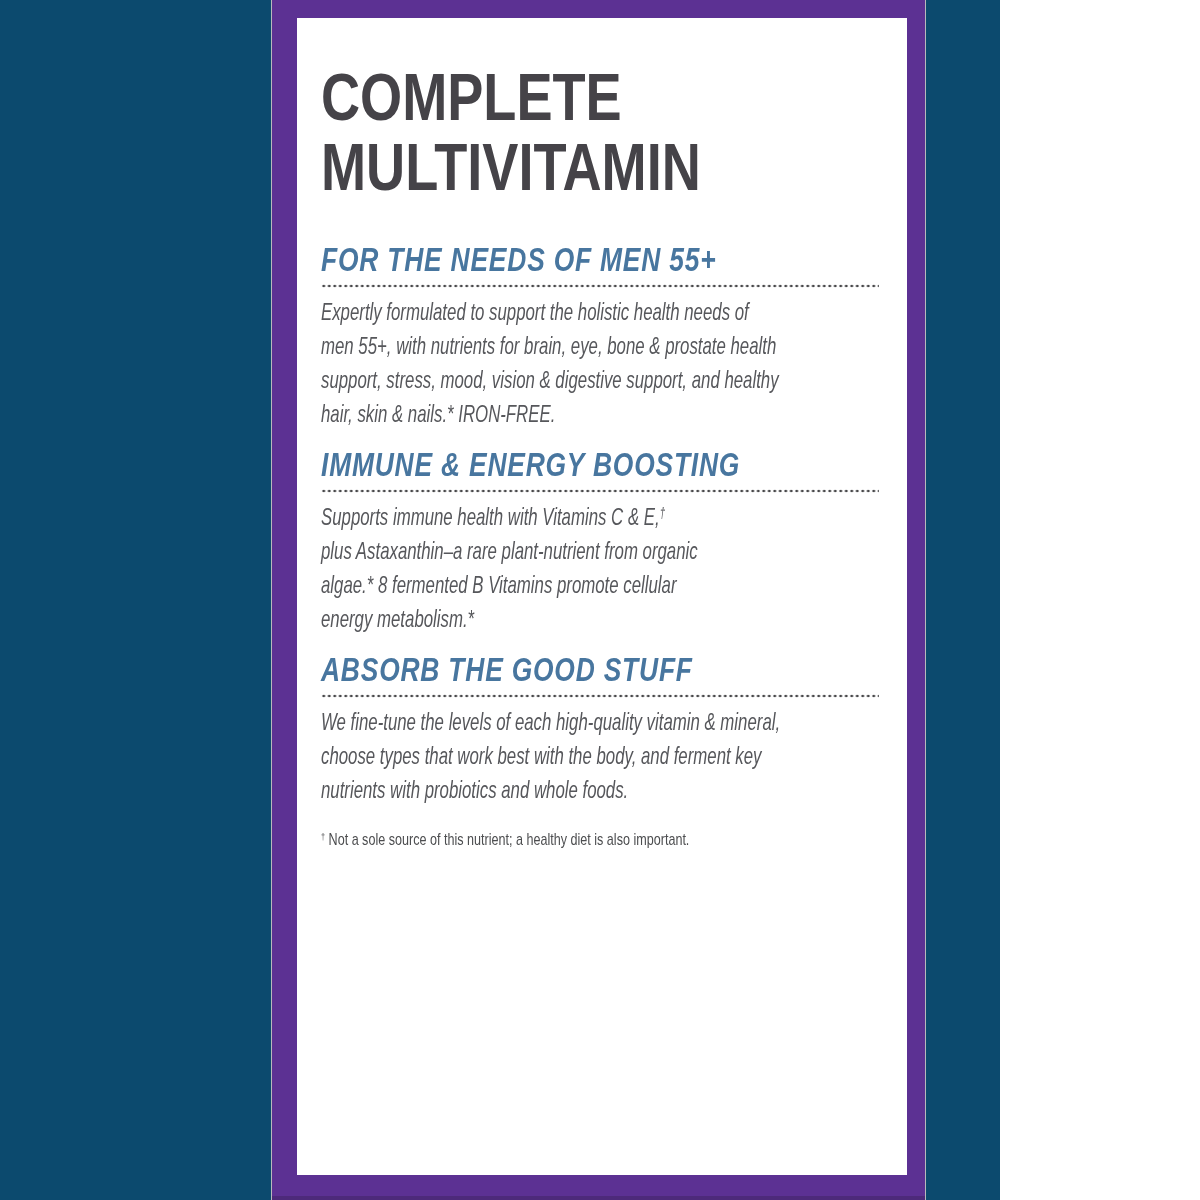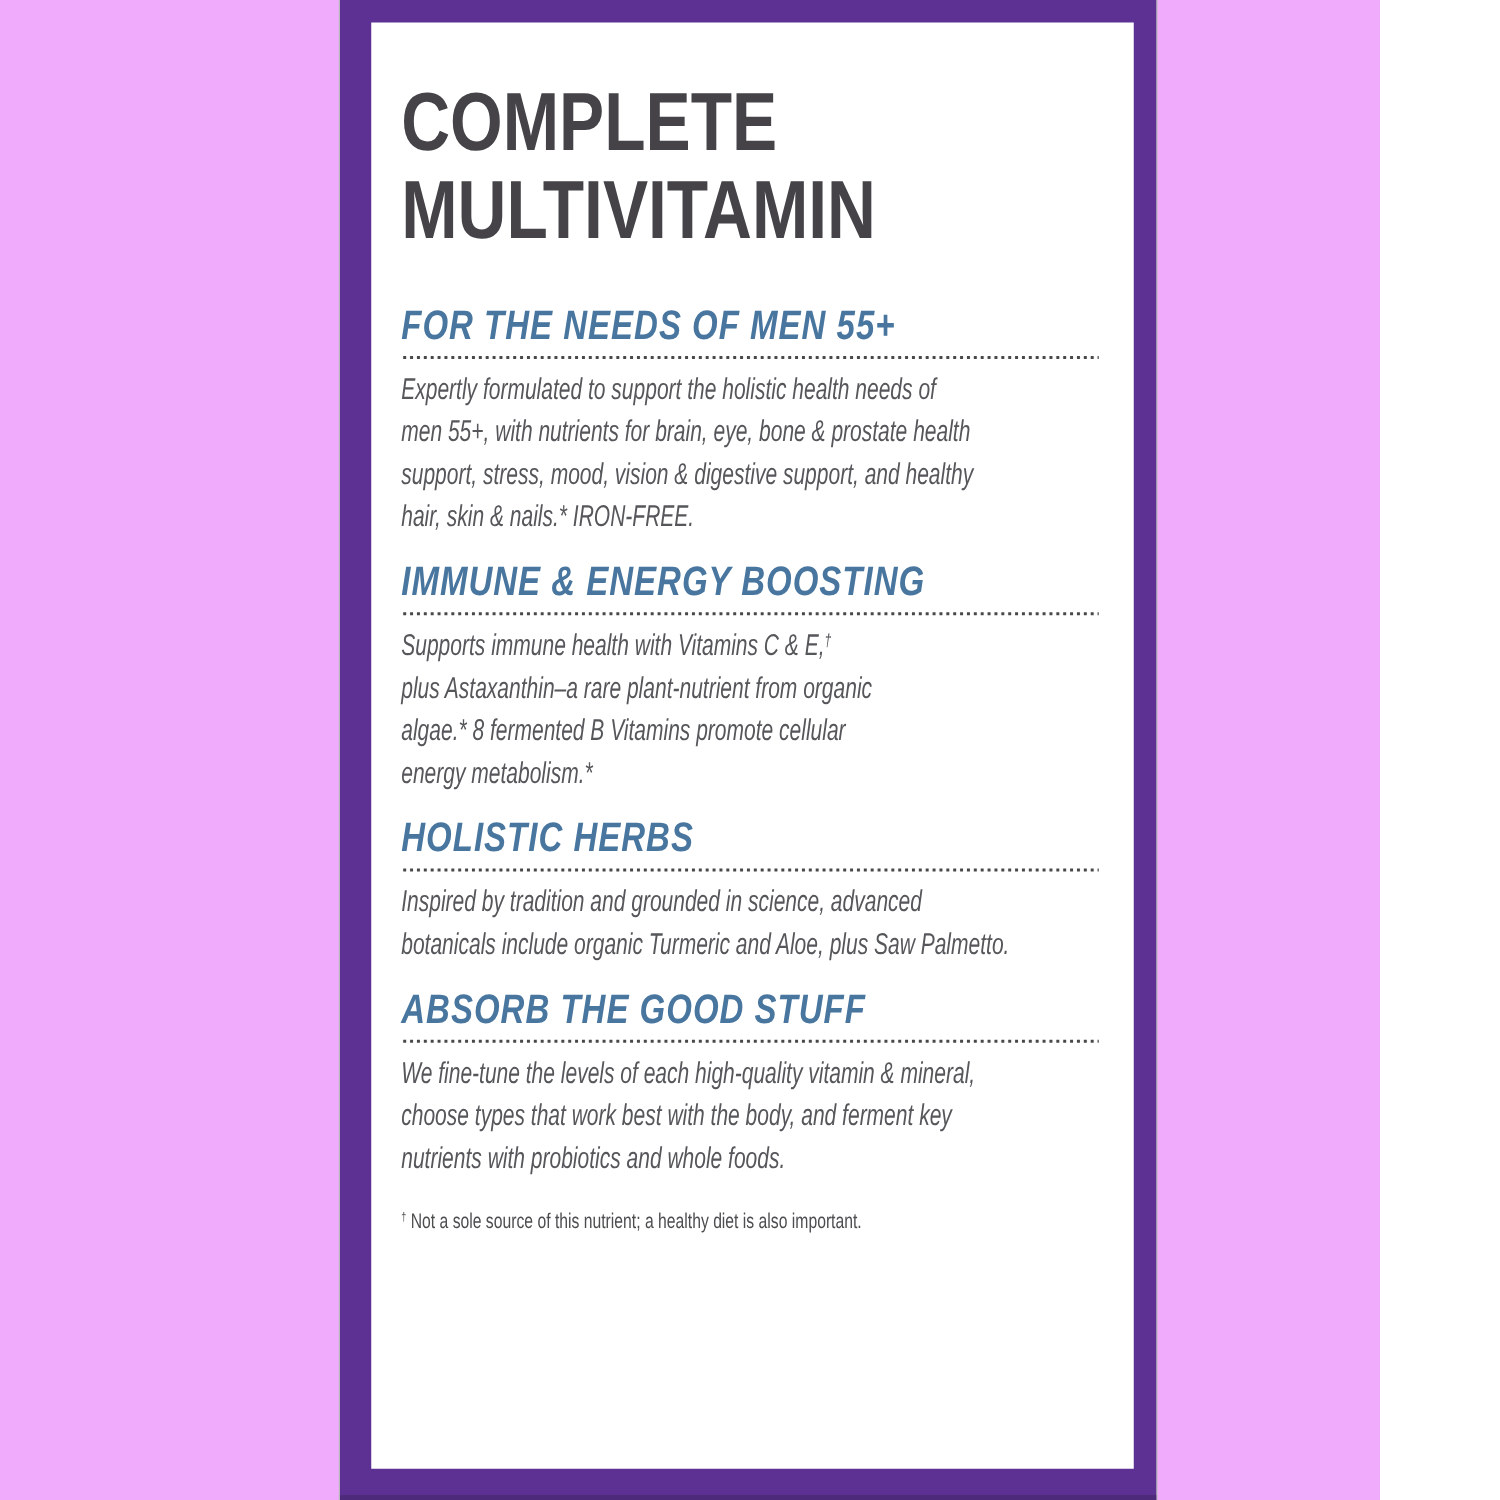--- a/index.html
+++ b/index.html
@@ -2,21 +2,21 @@
 <html style="--frame: #5c3193; --frame_edge: #4d2a7a; --title: #454348; --heading: #48769f; --body: #56575b; --dots: #48484a; --footnote: #4c4d4f;"><head>
 <meta charset="utf-8">
 <style>
   :root{
     --frame:#5c3193; --frame_edge:#4d2a7a; --title:#454348;
     --heading:#48769f; --body:#56575b; --dots:#48484a; --footnote:#4c4d4f;
   }
   *{margin:0;padding:0;box-sizing:border-box;}
   html,body{width:1200px;height:1200px;background:#ffffff;overflow:hidden;
     font-family:"Liberation Sans",sans-serif;}
-  .page{position:relative;width:1104px;height:1200px;background:#f0abfc;}
+  .page{position:relative;width:1000px;height:1200px;background:#0c4a6e;}
   .label{
     position:absolute;left:272px;top:0;width:653px;height:1200px;
     background:var(--frame);
     box-shadow:0 0 0 1px #b9b8bc;
   }
   .label::after{
     content:'';position:absolute;left:0;right:0;bottom:0;height:4px;
     background:var(--frame_edge);
   }
   .panel{
@@ -82,28 +82,20 @@
         <div class="dots"></div>
         <div class="body">
             <div class="bodyline">Supports immune health with Vitamins C &amp; E,<span class="dag">†</span></div>
             <div class="bodyline">plus Astaxanthin–a rare plant-nutrient from organic</div>
             <div class="bodyline">algae.* 8 fermented B Vitamins promote cellular</div>
             <div class="bodyline">energy metabolism.*</div>
           </div>
       </section>
 
 
-      <section class="section">
-        <h2 class="heading">HOLISTIC HERBS</h2>
-        <div class="dots"></div>
-        <div class="body">
-            <div class="bodyline">Inspired by tradition and grounded in science, advanced</div>
-            <div class="bodyline">botanicals include organic Turmeric and Aloe, plus Saw Palmetto.</div>
-          </div>
-      </section>
 
       <section class="section">
         <h2 class="heading">ABSORB THE GOOD STUFF</h2>
         <div class="dots"></div>
         <div class="body">
             <div class="bodyline">We fine-tune the levels of each high-quality vitamin &amp; mineral,</div>
             <div class="bodyline">choose types that work best with the body, and ferment key</div>
             <div class="bodyline">nutrients with probiotics and whole foods.</div>
           </div>
       </section>

